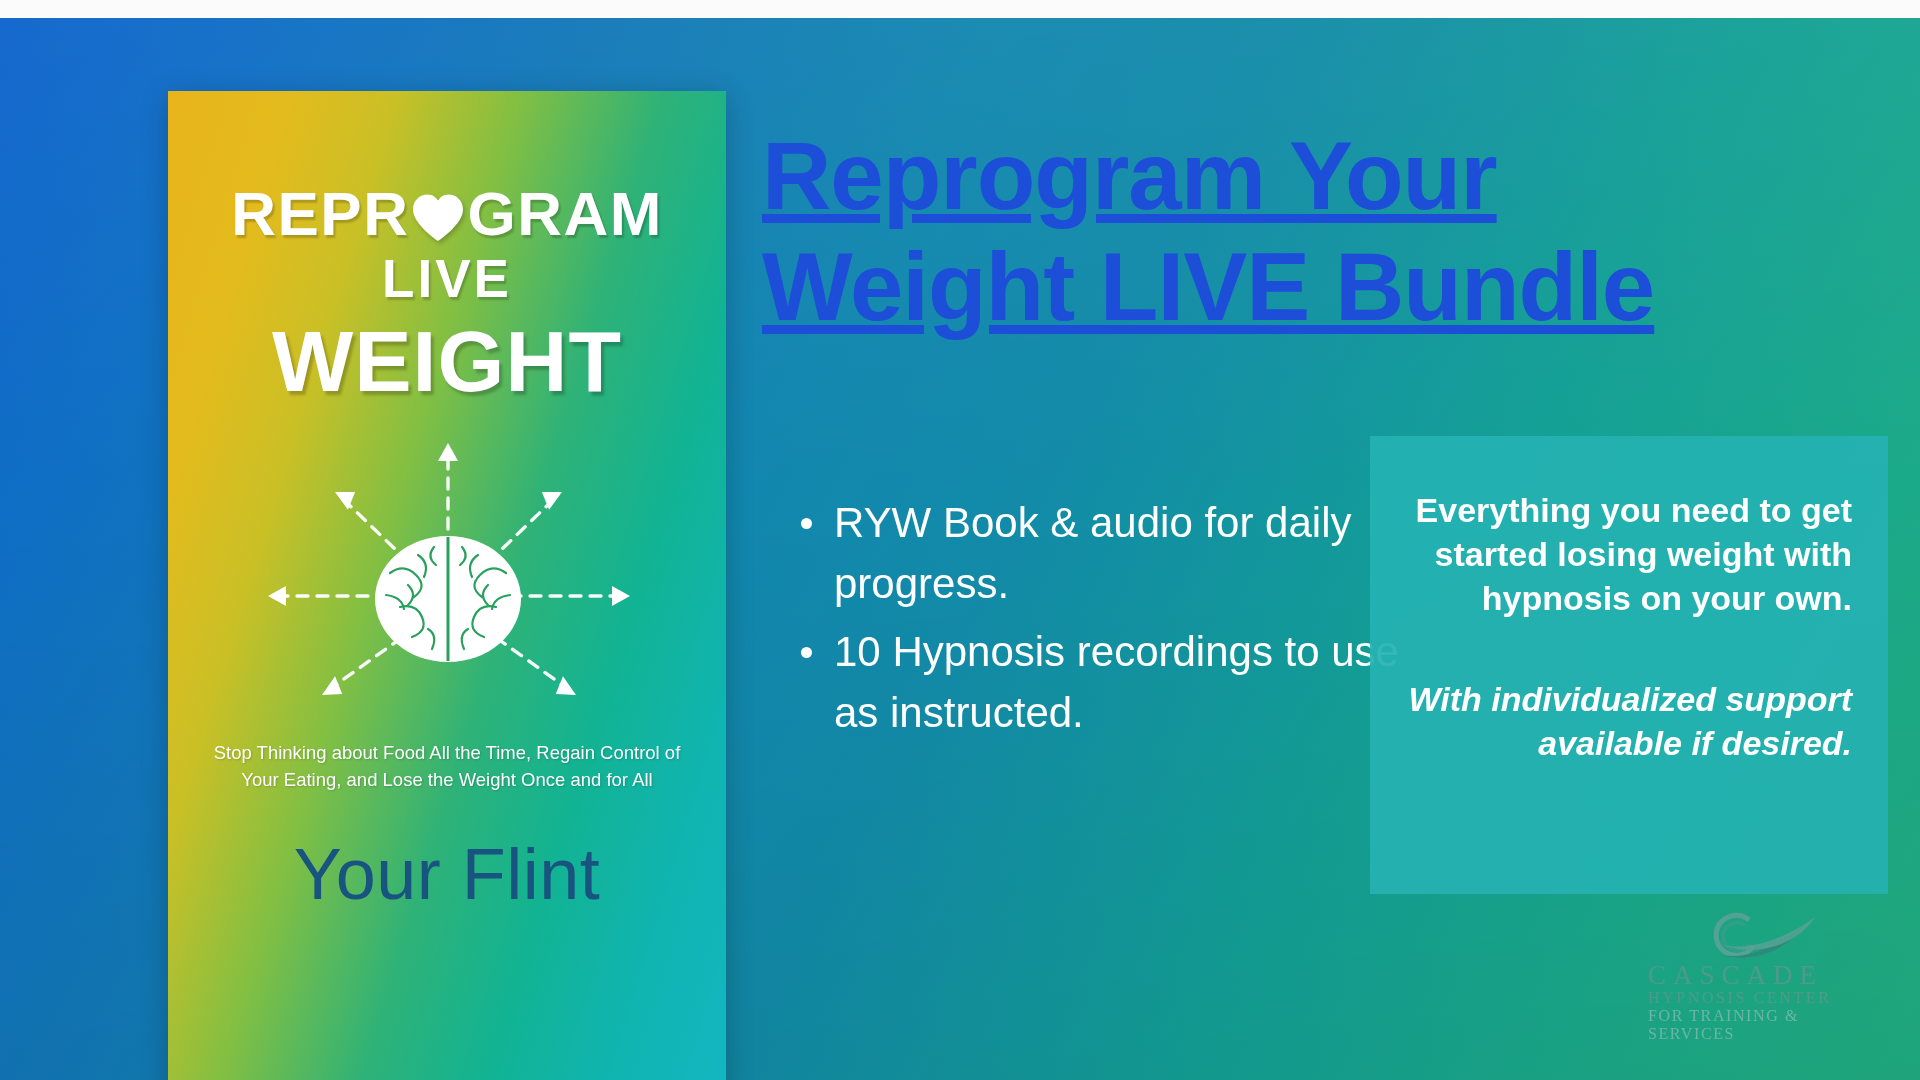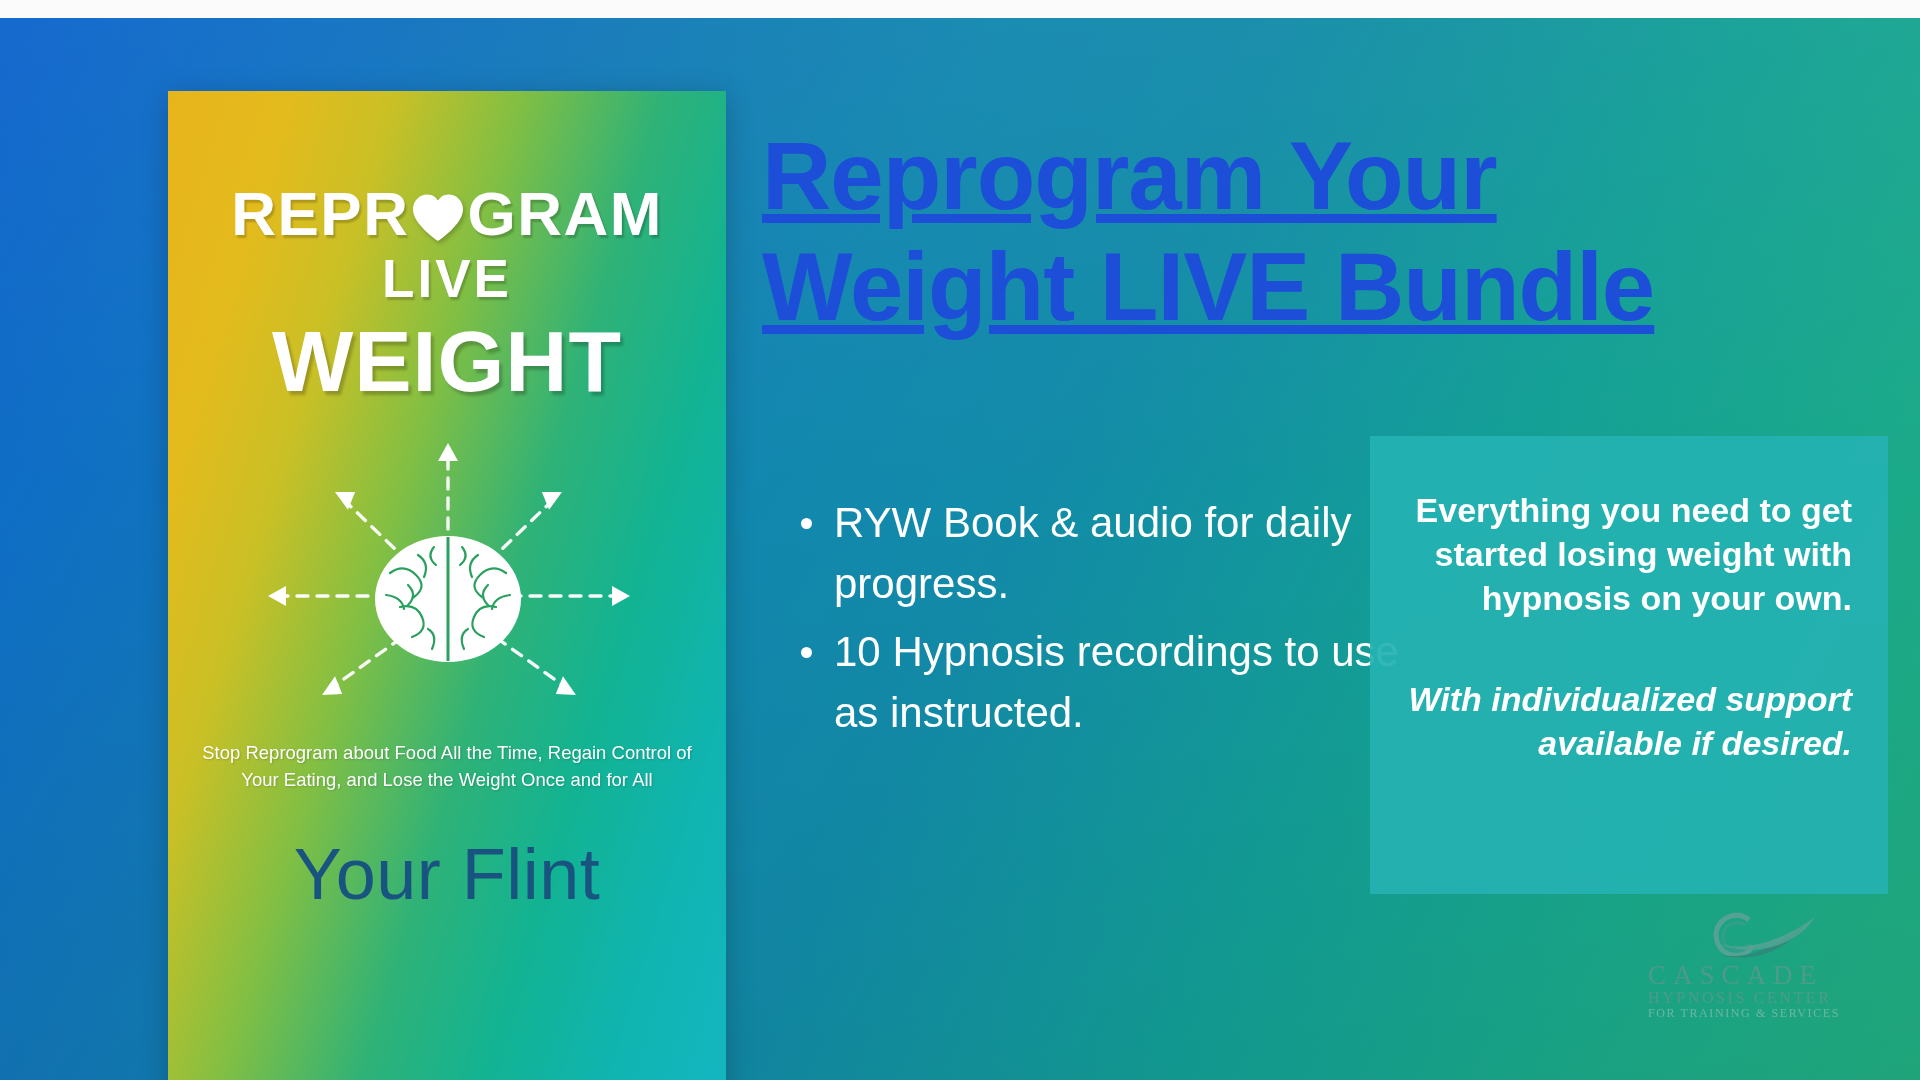--- a/index.html
+++ b/index.html
@@ -252,21 +252,21 @@
   }
   .logo-sub1 {
     font-family: "Liberation Serif", serif;
     font-size: 16px;
     letter-spacing: 2.6px;
     color: #8d8f96;
     line-height: 1.12;
   }
   .logo-sub2 {
     font-family: "Liberation Serif", serif;
-    font-size: 12px;
+    font-size: 16px;
     letter-spacing: 1.6px;
     color: #c9ccd2;
     line-height: 1.12;
   }
 </style>
 </head>
 <body>
 
 <div id="stage">
 
@@ -333,21 +333,21 @@
             <path d="M20 30 q-10 6 -4 20"></path>
             <path d="M62 -4 q-16 2 -18 14"></path>
             <path d="M40 -14 q-10 10 0 20"></path>
             <path d="M-14 -52 q-8 10 2 18"></path>
             <path d="M14 -52 q8 10 -2 18"></path>
           </g>
         </g>
       </svg>
     </div>
 
-    <div class="cover-subtitle">Stop Reprogram about Food All the Time, Regain Control of Your Eating, and Lose the Weight Once and for All</div>
+    <div class="cover-subtitle">Stop Thinking about Food All the Time, Regain Control of Your Eating, and Lose the Weight Once and for All</div>
     <div class="cover-author">Your Flint</div>
   </div>
 
   <div id="headline">Reprogram Your Weight LIVE Bundle</div>
 
   <ul id="bullet-list">
     <li>RYW Book &amp; audio for daily progress.</li>
     <li>10 Hypnosis recordings to use as instructed.</li>
   </ul>
 

